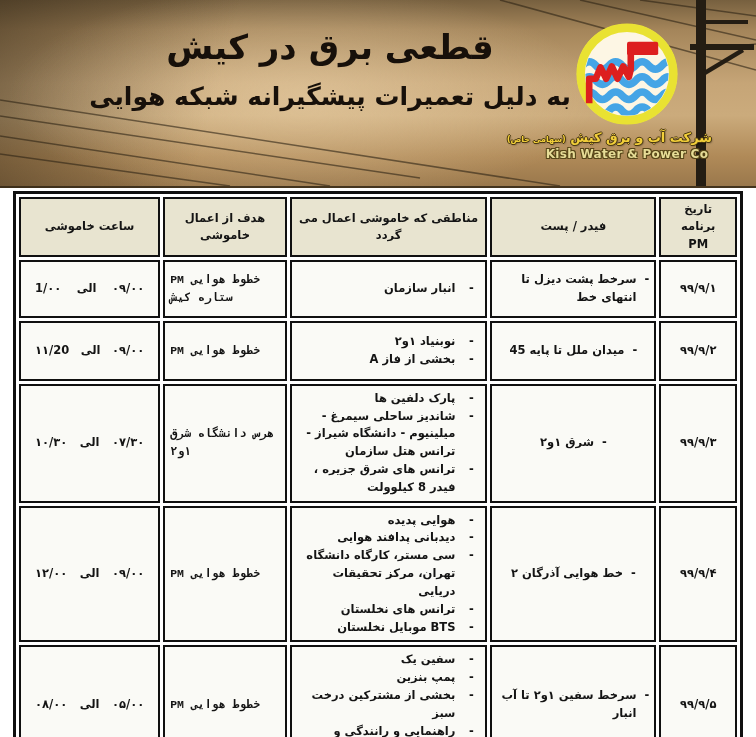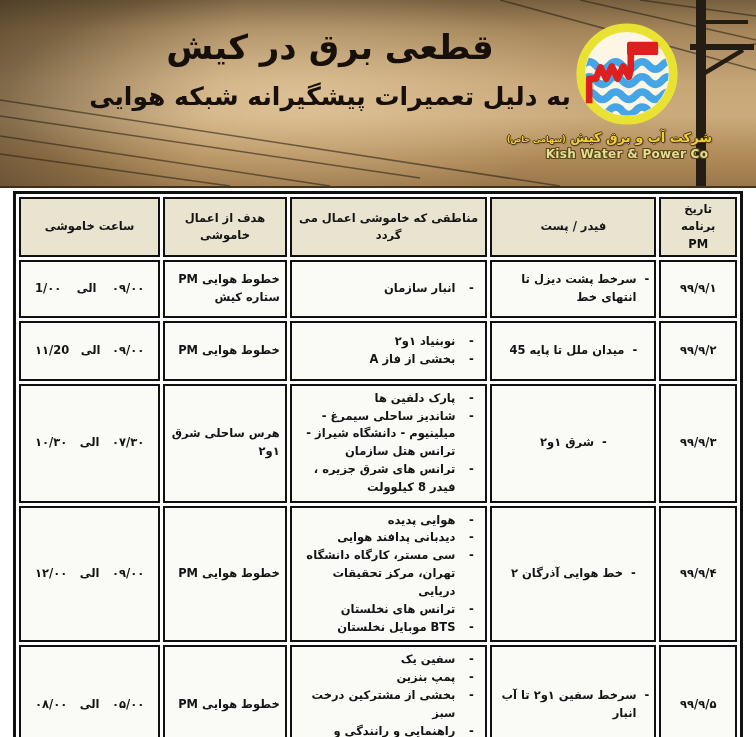--- a/index.html
+++ b/index.html
@@ -74,21 +74,21 @@
   tbody tr:nth-child(5) td{height:86px;}
   tbody tr:nth-child(6) td{height:78px;}
   td.c-date{text-align:center;}
   .feeder-line{display:flex;justify-content:center;gap:8px;align-items:flex-start;}
   .feeder-line .dash{flex:0 0 auto;}
   .feeder-text{text-align:right;}
   .areas-list{padding:1px 4px 1px 0;}
   .area-item{display:flex;gap:11px;align-items:flex-start;}
   .area-item .dash{flex:0 0 10px;text-align:center;}
   .area-text{flex:1;text-align:right;}
-  .purpose-line{text-align:right;}
+  .purpose-line{text-align:left;font-family:Liberation Mono, monospace;}
   .time-row{display:flex;justify-content:space-between;direction:rtl;padding:0 9px;}
 </style>
 </head>
 <body>
 
 <div class="page">
 
   <div class="banner">
     <svg class="wires" viewBox="0 0 756 186" preserveAspectRatio="none">
       <g stroke="#2e2415" stroke-width="1.6" opacity="0.6" fill="none">
@@ -252,21 +252,21 @@
                   <span class="area-text">شاندیز ساحلی سیمرغ - میلینیوم - دانشگاه شیراز - ترانس هتل سازمان</span>
                 </div>
                 <div class="area-item">
                   <span class="dash">-</span>
                   <span class="area-text">ترانس های شرق جزیره ، فیدر 8 کیلوولت</span>
                 </div>
               </div>
     </td>
     <td class="c-purpose">
       <div>
-                <div class="purpose-line">هرس ساحلی شرق ۱و۲</div>
+                <div class="purpose-line">هرس دانشگاه شرق ۱و۲</div>
               </div>
     </td>
     <td class="c-time">
       <div class="time-row">
         <span>۰۷/۳۰</span>
         <span>الی</span>
         <span>۱۰/۳۰</span>
       </div>
     </td>
   </tr>

